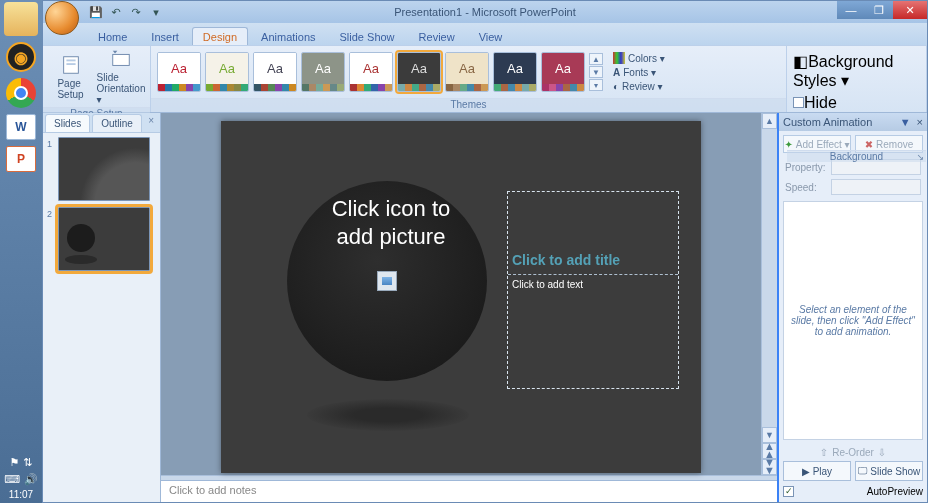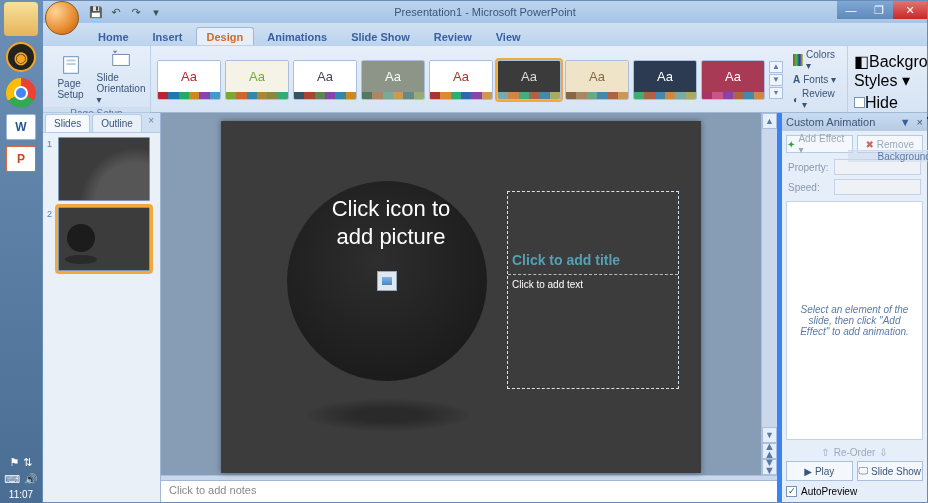--- a/index.html
+++ b/index.html
@@ -28,36 +28,36 @@
 .qat .qbtn{ width:18px;height:18px;border:1px solid transparent;border-radius:2px;display:flex;align-items:center;justify-content:center;font-size:11px;color:#355; }
 .titlebar .title { position:absolute; left:0; right:0; text-align:center; pointer-events:none; }
 .titlebar .winctrl { position:absolute; right:0; top:0; display:flex; height:18px;}
 .winctrl div{ width:28px; display:flex;align-items:center;justify-content:center;font-size:11px;color:#fff; }
 .winctrl .min{background:linear-gradient(#7fa8d6,#5f89b9);}
 .winctrl .max{background:linear-gradient(#7fa8d6,#5f89b9);}
 .winctrl .cls{background:linear-gradient(#e57373,#c62828); width:34px;}
 
 
 .tabs-row{ height:22px; background:linear-gradient(#cfe0f2,#bcd4ee); display:flex; align-items:flex-end; padding-left:44px; gap:2px; font-size:11px;}
-.tab{ padding:3px 10px 2px; color:#3a5fa0; border:1px solid transparent; border-bottom:none; border-radius:3px 3px 0 0; cursor:default;font-weight:bold;}
+.tab{ padding:3px 10px 2px; color:#3a5fa0; border:1px solid transparent; border-bottom:none; border-radius:3px 3px 0 0; cursor:default;}
 .tab.active{ background:#e6eef9; border-color:#9fb8d8; color:#d06a24; }
 
 
 .ribbon { height:68px; background:linear-gradient(#e6eef9,#d6e4f4); border-top:1px solid #bcd0ea; border-bottom:1px solid #9fb8d8; display:flex; }
 .rgroup{ border-right:1px solid #bcd0ea; display:flex; flex-direction:column; }
 .rgroup .content{ flex:1; display:flex; align-items:center; padding:2px 6px; gap:6px;}
 .rgroup .label{ height:14px; font-size:10px; color:#5a7aa5; text-align:center; background:rgba(200,216,236,.5); border-top:1px solid #cfdcee; position:relative;}
 .rgroup .label .launch{position:absolute;right:2px;top:1px;font-size:9px;color:#6a85aa;}
 .bigbtn{ display:flex; flex-direction:column; align-items:center; justify-content:center; width:46px; font-size:10px; color:#3a5577; line-height:1.1; gap:2px;}
 .bigbtn .ic{ width:22px;height:22px;}
 .smallrow{ display:flex; flex-direction:column; gap:1px; font-size:10px; color:#3a5577;}
 .smallrow .srow{ display:flex; align-items:center; gap:3px; padding:1px 4px;}
 .srow .swatch{width:12px;height:12px;}
 .themes-scroll{display:flex;gap:4px;align-items:center;}
-.theme-thumb{ width:64px;height:40px; border:1px solid #a9bfdb; background:#fff; border-radius:2px; display:flex;flex-direction:column;overflow:hidden; cursor:default;}
+.theme-thumb{ width:44px;height:40px; border:1px solid #a9bfdb; background:#fff; border-radius:2px; display:flex;flex-direction:column;overflow:hidden; cursor:default;}
 .theme-thumb.sel{ outline:2px solid #f2a93c; }
 .theme-thumb .top{flex:1;display:flex;align-items:center;justify-content:center;font-size:13px;}
 .theme-thumb .bar{height:7px;display:flex;}
 .theme-thumb .bar span{flex:1;}
 .theme-thumb.dark .top{background:#3b3b3b;color:#ddd;}
 .gallery-controls{width:14px;display:flex;flex-direction:column;gap:1px;}
 .gallery-controls div{height:12px;border:1px solid #a9bfdb;background:#eef4fb;font-size:8px;display:flex;align-items:center;justify-content:center;color:#5a7aa5;}
 .chk{width:11px;height:11px;border:1px solid #7a94b6;background:#fff;display:inline-block;}
 
 
@@ -92,36 +92,36 @@
 .slide .title-box .txt{ color:#fff; font-size:10px; padding:2px 4px;}
 .vscroll{ width:16px; background:#c9d8ea; border-left:1px solid #a9bfdb; display:flex; flex-direction:column;}
 .vscroll .vbtn{height:16px;display:flex;align-items:center;justify-content:center;font-size:9px;color:#5a7aa5;border:1px solid #a9bfdb;background:#e6eef9;}
 .vscroll .track{flex:1;}
 .vscroll .dbl{font-size:11px;line-height:0.7;}
 .editor-row{ display:flex; flex:1; min-height:0;}
 .notes{ height:22px; background:#fff; border-top:1px solid #9fb8d8; font-size:11px; color:#888; padding:3px 8px;}
 .notes-splitter{height:5px;background:#c9d8ea;border-top:1px solid #a9bfdb;}
 
 
-.anim-pane{ width:150px; background:#e6eef9; border-left:5px solid #3b82f6; display:flex; flex-direction:column; font-size:10px;}
+.anim-pane{ width:150px; background:#e6eef9; border-left:2px solid #3b82f6; display:flex; flex-direction:column; font-size:10px;}
 .anim-head{ height:18px; background:linear-gradient(#c9dbf1,#b6cbe4); display:flex; align-items:center; padding:0 4px; color:#3a5577; font-size:11px;}
 .anim-head .drop{margin-left:auto;color:#3a5fa0;}
 .anim-head .cx{ margin-left:6px; color:#3a5577;}
 .anim-tools{ padding:4px; display:flex; gap:4px;}
 .anim-tools .ab{ flex:1; height:18px; border:1px solid #b6cbe4; background:#f4f8fc; display:flex;align-items:center;justify-content:center; color:#9aa9ba; gap:3px;}
 .anim-sec{ padding:2px 6px; color:#8a99ac;}
 .anim-row{ display:flex; align-items:center; padding:2px 6px; gap:4px;}
 .anim-row label{ width:42px; color:#8a99ac;}
 .anim-row .sel{ flex:1; height:16px; border:1px solid #c4d2e4; background:#eef2f7;}
 .anim-body{ flex:1; margin:4px; background:#fff; border:1px solid #c4d2e4; display:flex; align-items:center; justify-content:center; text-align:center; color:#5a7aa5; font-style:italic; padding:6px;}
 .anim-foot{ padding:3px 4px; display:flex; flex-direction:column; gap:3px;}
 .reorder{ display:flex; align-items:center; justify-content:center; gap:4px; color:#9aa9ba;}
 .footbtns{ display:flex; gap:4px;}
 .footbtns .fb{ flex:1; height:20px; border:1px solid #a9bfdb; background:#f4f8fc; display:flex;align-items:center;justify-content:center; gap:3px; color:#3a5577;}
-.autoprev{ display:flex; align-items:center; gap:4px; padding:2px 0;}
+.autoprev{ display:flex; align-items:center; gap:4px; padding:2px 0;justify-content:space-between;}
 .autoprev .chk.checked::after{content:"✓"; font-size:9px; position:relative; top:-2px; left:1px; color:#2c5a2c;}
 
 svg{display:block;}
 </style>
 </head>
 <body>
 
 <div class="task-strip">
   <div class="folders"></div>
   <div class="aimp">◉</div>
@@ -311,20 +311,21 @@
           <div class="srow">
               <span style="font-weight:bold">A</span>
               <span>Fonts ▾</span>
             </div>
           <div class="srow">
               <span>◐</span>
               <span>Review ▾</span>
             </div>
         </div>
       </div>
+      <div class="label">Themes</div>
     </div>
 
     <div class="rgroup" style="width:140px">
       <div class="content" style="flex-direction:column;align-items:flex-start;gap:4px;padding-top:6px;">
         <div class="srow"><span>◧</span><span>Background Styles ▾</span></div>
         <div class="srow"><span class="chk"></span><span>Hide Background Graphics</span></div>
       </div>
       <div class="label"><span>Background</span><span class="launch">↘</span></div>
     </div>
   </div>

